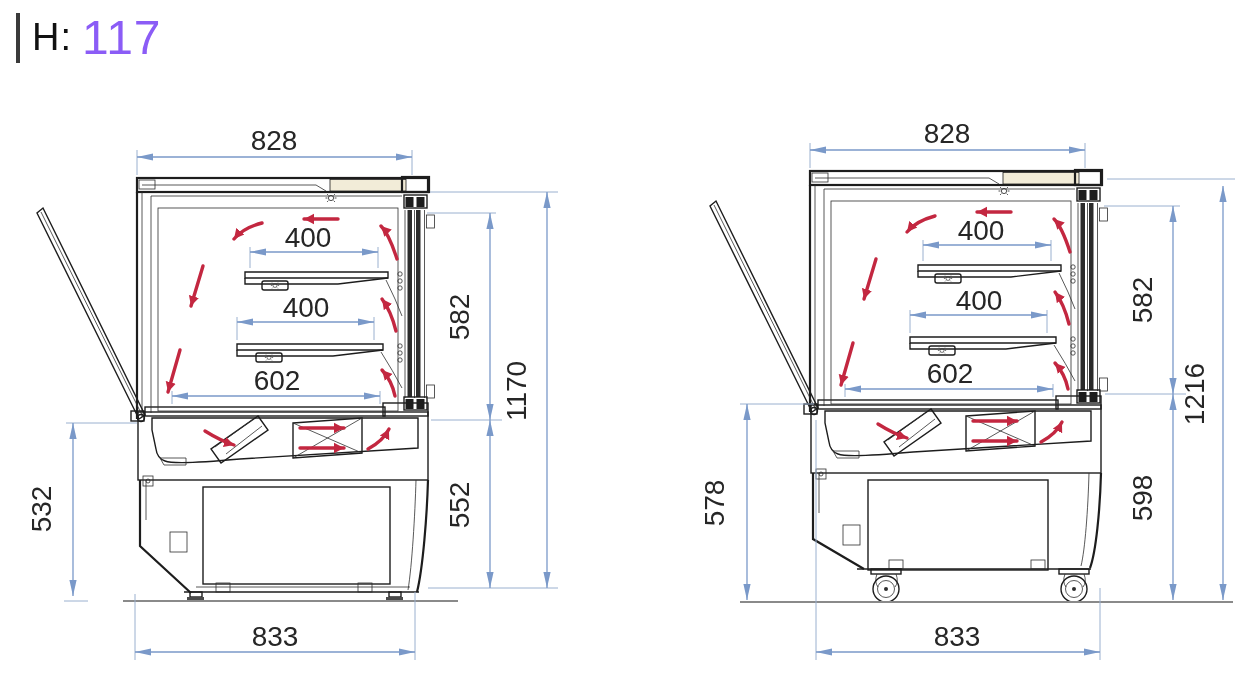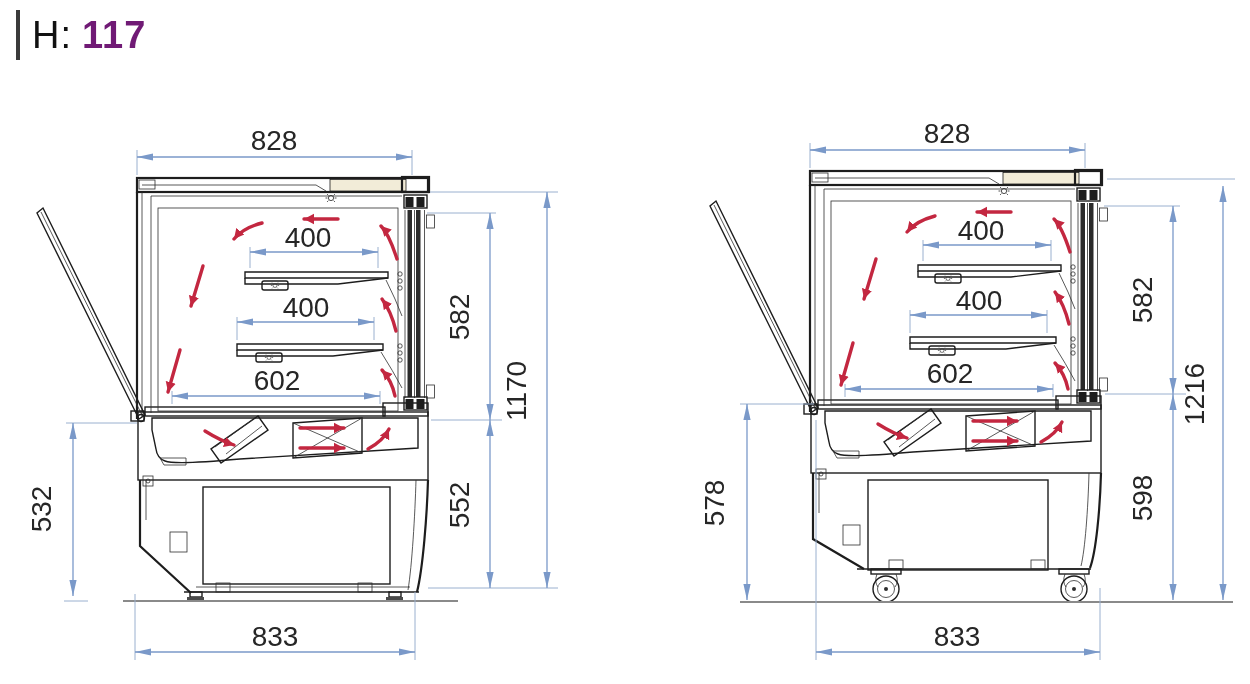--- a/index.html
+++ b/index.html
@@ -1,21 +1,21 @@
 <!DOCTYPE html>
 <html><head>
 <meta charset="utf-8">
 <style>
   html,body{margin:0;padding:0;background:#fff;}
   .stage{position:relative;width:1250px;height:684px;background:#fff;overflow:hidden;
          font-family:"Liberation Sans",sans-serif;}
   .header{position:absolute;left:16px;top:10px;display:flex;align-items:center;}
   .header .bar{display:inline-block;width:4px;height:50px;background:#3a3a3a;margin-right:12px;}
   .header .h-label{font-size:38px;font-weight:400;color:#111;letter-spacing:1px;}
-  .header .h-value{font-size:38px;font-weight:700;color:#701a75;margin-left:10px;letter-spacing:1px;}
+  .header .h-value{font-size:48px;font-weight:400;color:#8b5cf6;margin-left:10px;letter-spacing:1px;}
   svg{position:absolute;left:0;top:0;}
   .ln{stroke:#1d1d1d;stroke-width:1.4;fill:none;}
   .ln2{stroke:#1d1d1d;stroke-width:2.2;fill:none;}
   .tln{stroke:#2e2e2e;stroke-width:0.8;fill:none;}
   .dln{stroke:#7a99c9;stroke-width:1.3;fill:none;}
   .ext{stroke:#9ab0cf;stroke-width:1;fill:none;}
   .red{stroke:#c32740;stroke-width:3.4;fill:none;stroke-linecap:round;}
   .ground{stroke:#8a8a8a;stroke-width:2.2;fill:none;}
   .dimtxt{font-family:"Liberation Sans",sans-serif;font-size:28px;fill:#262626;text-anchor:middle;}
   .lampstroke{stroke:#3a3a3a;stroke-width:0.9;fill:none;}

